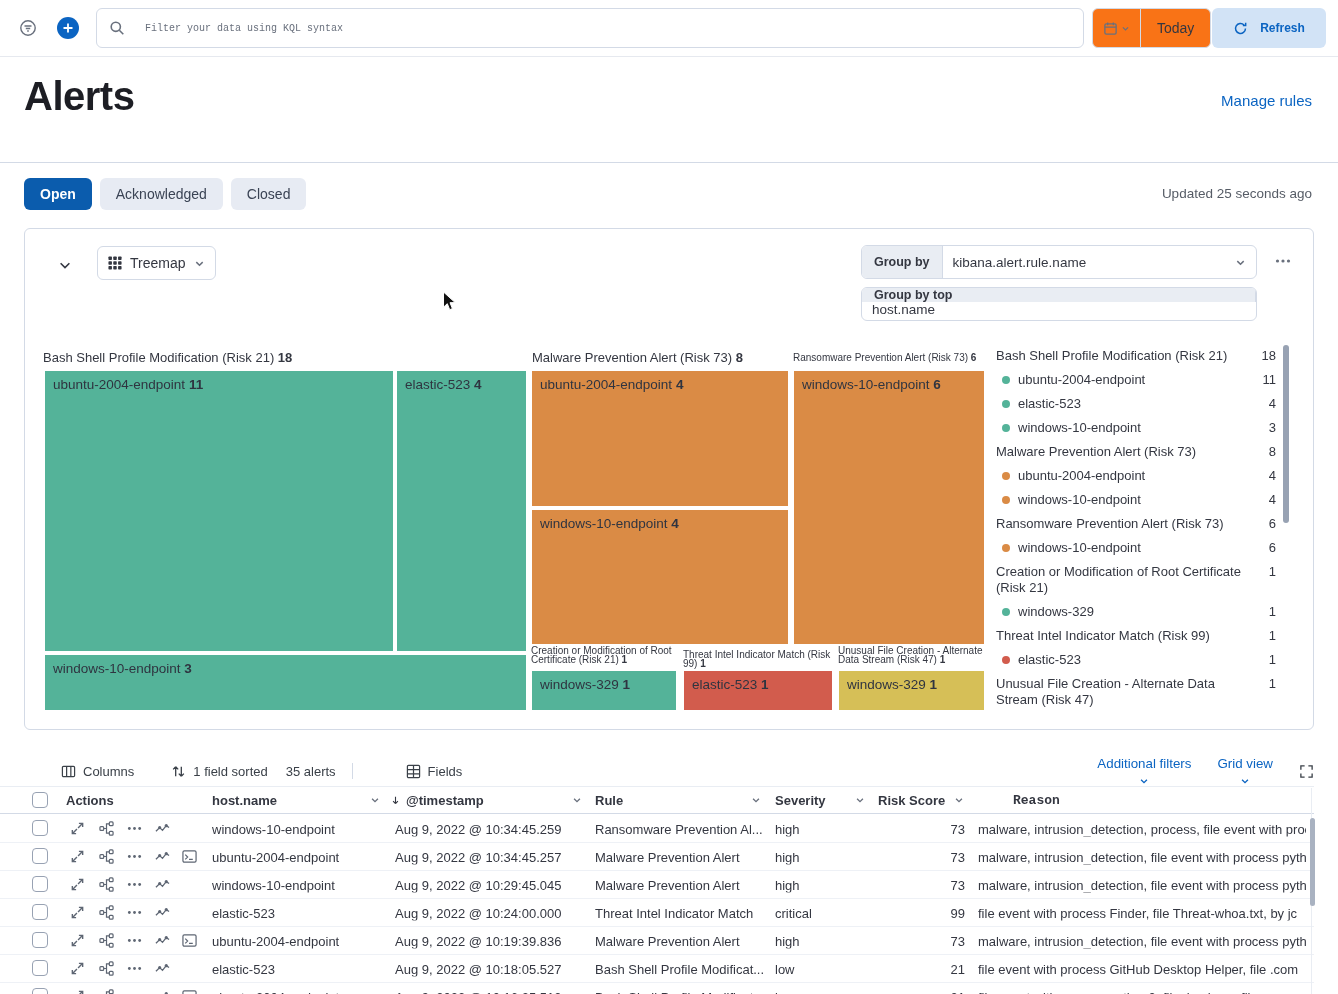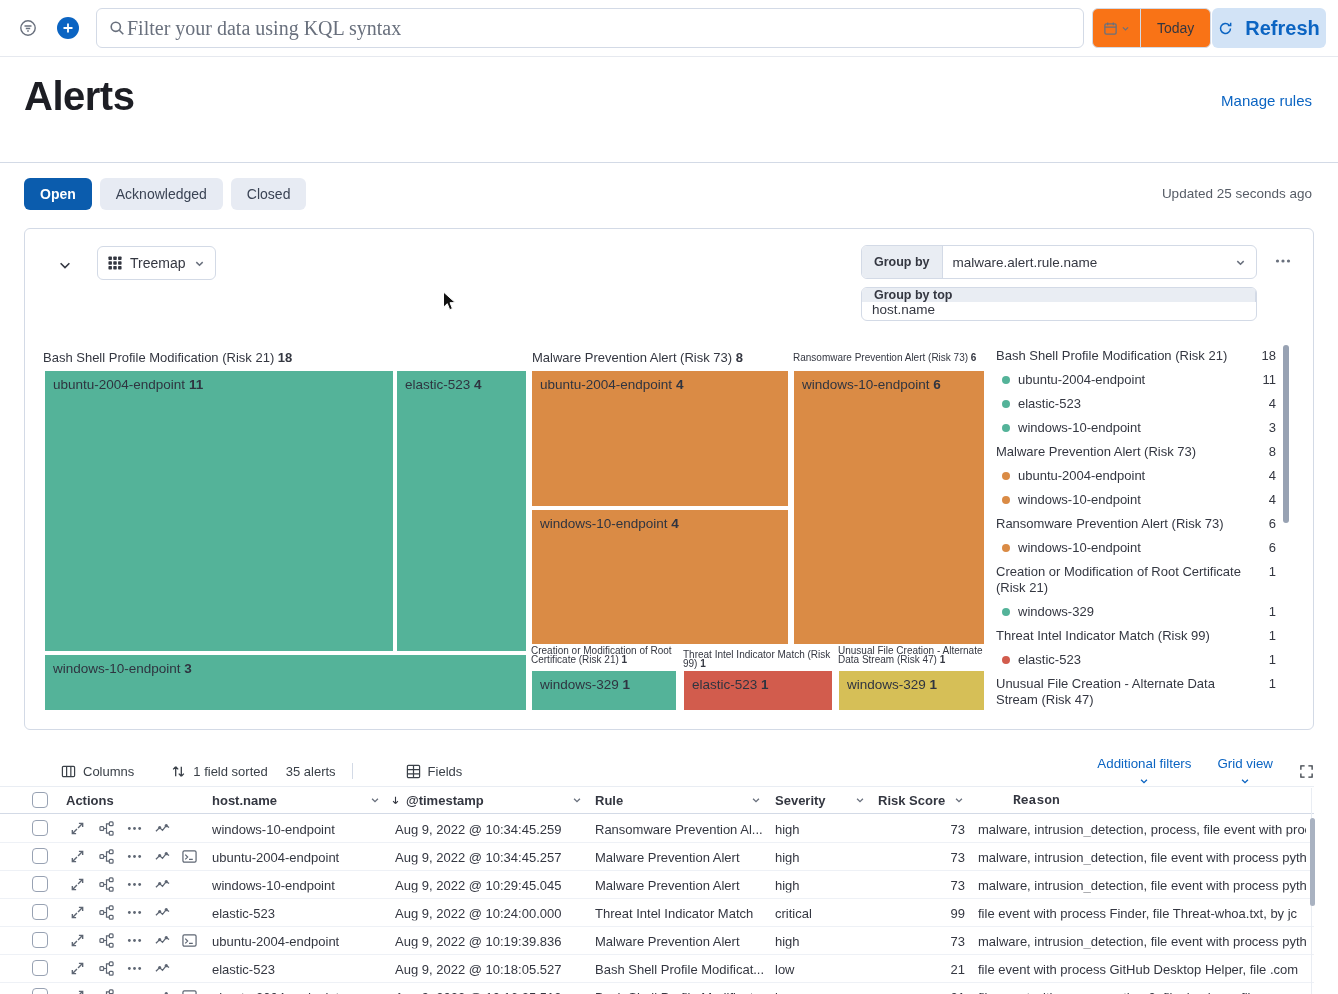--- a/index.html
+++ b/index.html
@@ -12,32 +12,32 @@
   .topbar { position:absolute; top:0; left:0; right:0; height:57px; background:#fff;
     border-bottom:1px solid #E6E9EF; }
   .icon-btn { position:absolute; width:32px; height:32px; display:flex; align-items:center;
     justify-content:center; border-radius:6px; color:#69707D; }
   .btn-savedq { left:12px; top:12px; }
   .btn-addfilter { left:52px; top:12px; }
   .addfilter-circle { width:22px; height:22px; border-radius:50%; background:#0B64C2;
     display:flex; align-items:center; justify-content:center; color:#fff; }
   .kql { position:absolute; left:96px; top:8px; width:988px; height:40px; background:#fff;
     border:1px solid #D3DAE6; border-radius:6px; display:flex; align-items:center; padding:0 12px; }
-  .kql input { border:none; outline:none; flex:1; font-size:20px; margin-left:2px;
-    font-family:Liberation Serif, serif; color:#343741; background:transparent; }
+  .kql input { border:none; outline:none; flex:1; font-size:10px; margin-left:20px;
+    font-family:Liberation Mono, monospace; color:#343741; background:transparent; }
   .kql input::placeholder { color:#69707D; }
   .dategroup { position:absolute; left:1092px; top:8px; height:40px; border:1px solid #D3DAE6;
     border-radius:6px; display:flex; overflow:hidden; background:#f97316; }
   .dategroup .cal { width:48px; display:flex; align-items:center; justify-content:center; gap:3px;
     border-right:1px solid #D3DAE6; color:#69707D; }
   .dategroup .today { padding:0 16px; display:flex; align-items:center; font-size:14px;
     font-weight:500; color:#343741; }
   .refresh-btn { position:absolute; left:1212px; top:8px; width:114px; height:40px;
     background:#D2E3F6; border-radius:6px; display:flex; align-items:center; justify-content:center;
-    gap:12px; color:#0B64C2; font-size:20px; font-weight:600;text-align:right; }
+    gap:12px; color:#0B64C2; font-size:12px; font-weight:600;text-align:right; }
 
   
   .page-title { position:absolute; left:24px; top:74px; font-size:40px; font-weight:700;
     color:#1D1E24; letter-spacing:-0.5px; }
   .manage-rules { position:absolute; right:26px; top:92px; font-size:15px; font-weight:500;
     color:#0B64C2; }
   .divider { position:absolute; left:0; right:0; top:162px; height:1px; background:#D3DAE6; }
 
   
   .tabs { position:absolute; left:24px; top:178px; display:flex; gap:8px; }
@@ -234,21 +234,21 @@
     <span>Treemap</span>
     <span>
       <svg width="11" height="11" viewBox="0 0 12 12" fill="none" stroke="#69707D" stroke-width="1.6">
           <path d="M2.5 4.5L6 8l3.5-3.5"></path>
         </svg>
     </span>
   </button>
 
   <div class="gb gb1">
     <span class="prepend">Group by</span>
-    <span class="val">malware.alert.rule.name</span>
+    <span class="val">kibana.alert.rule.name</span>
     <span class="caret">
       <svg width="11" height="11" viewBox="0 0 12 12" fill="none" stroke="currentColor" stroke-width="1.6">
           <path d="M2.5 4.5L6 8l3.5-3.5"></path>
         </svg>
     </span>
   </div>
   <div class="gb gb2">
     <span class="prepend">Group by top</span>
     <span class="val">host.name</span>
     <span class="caret">

